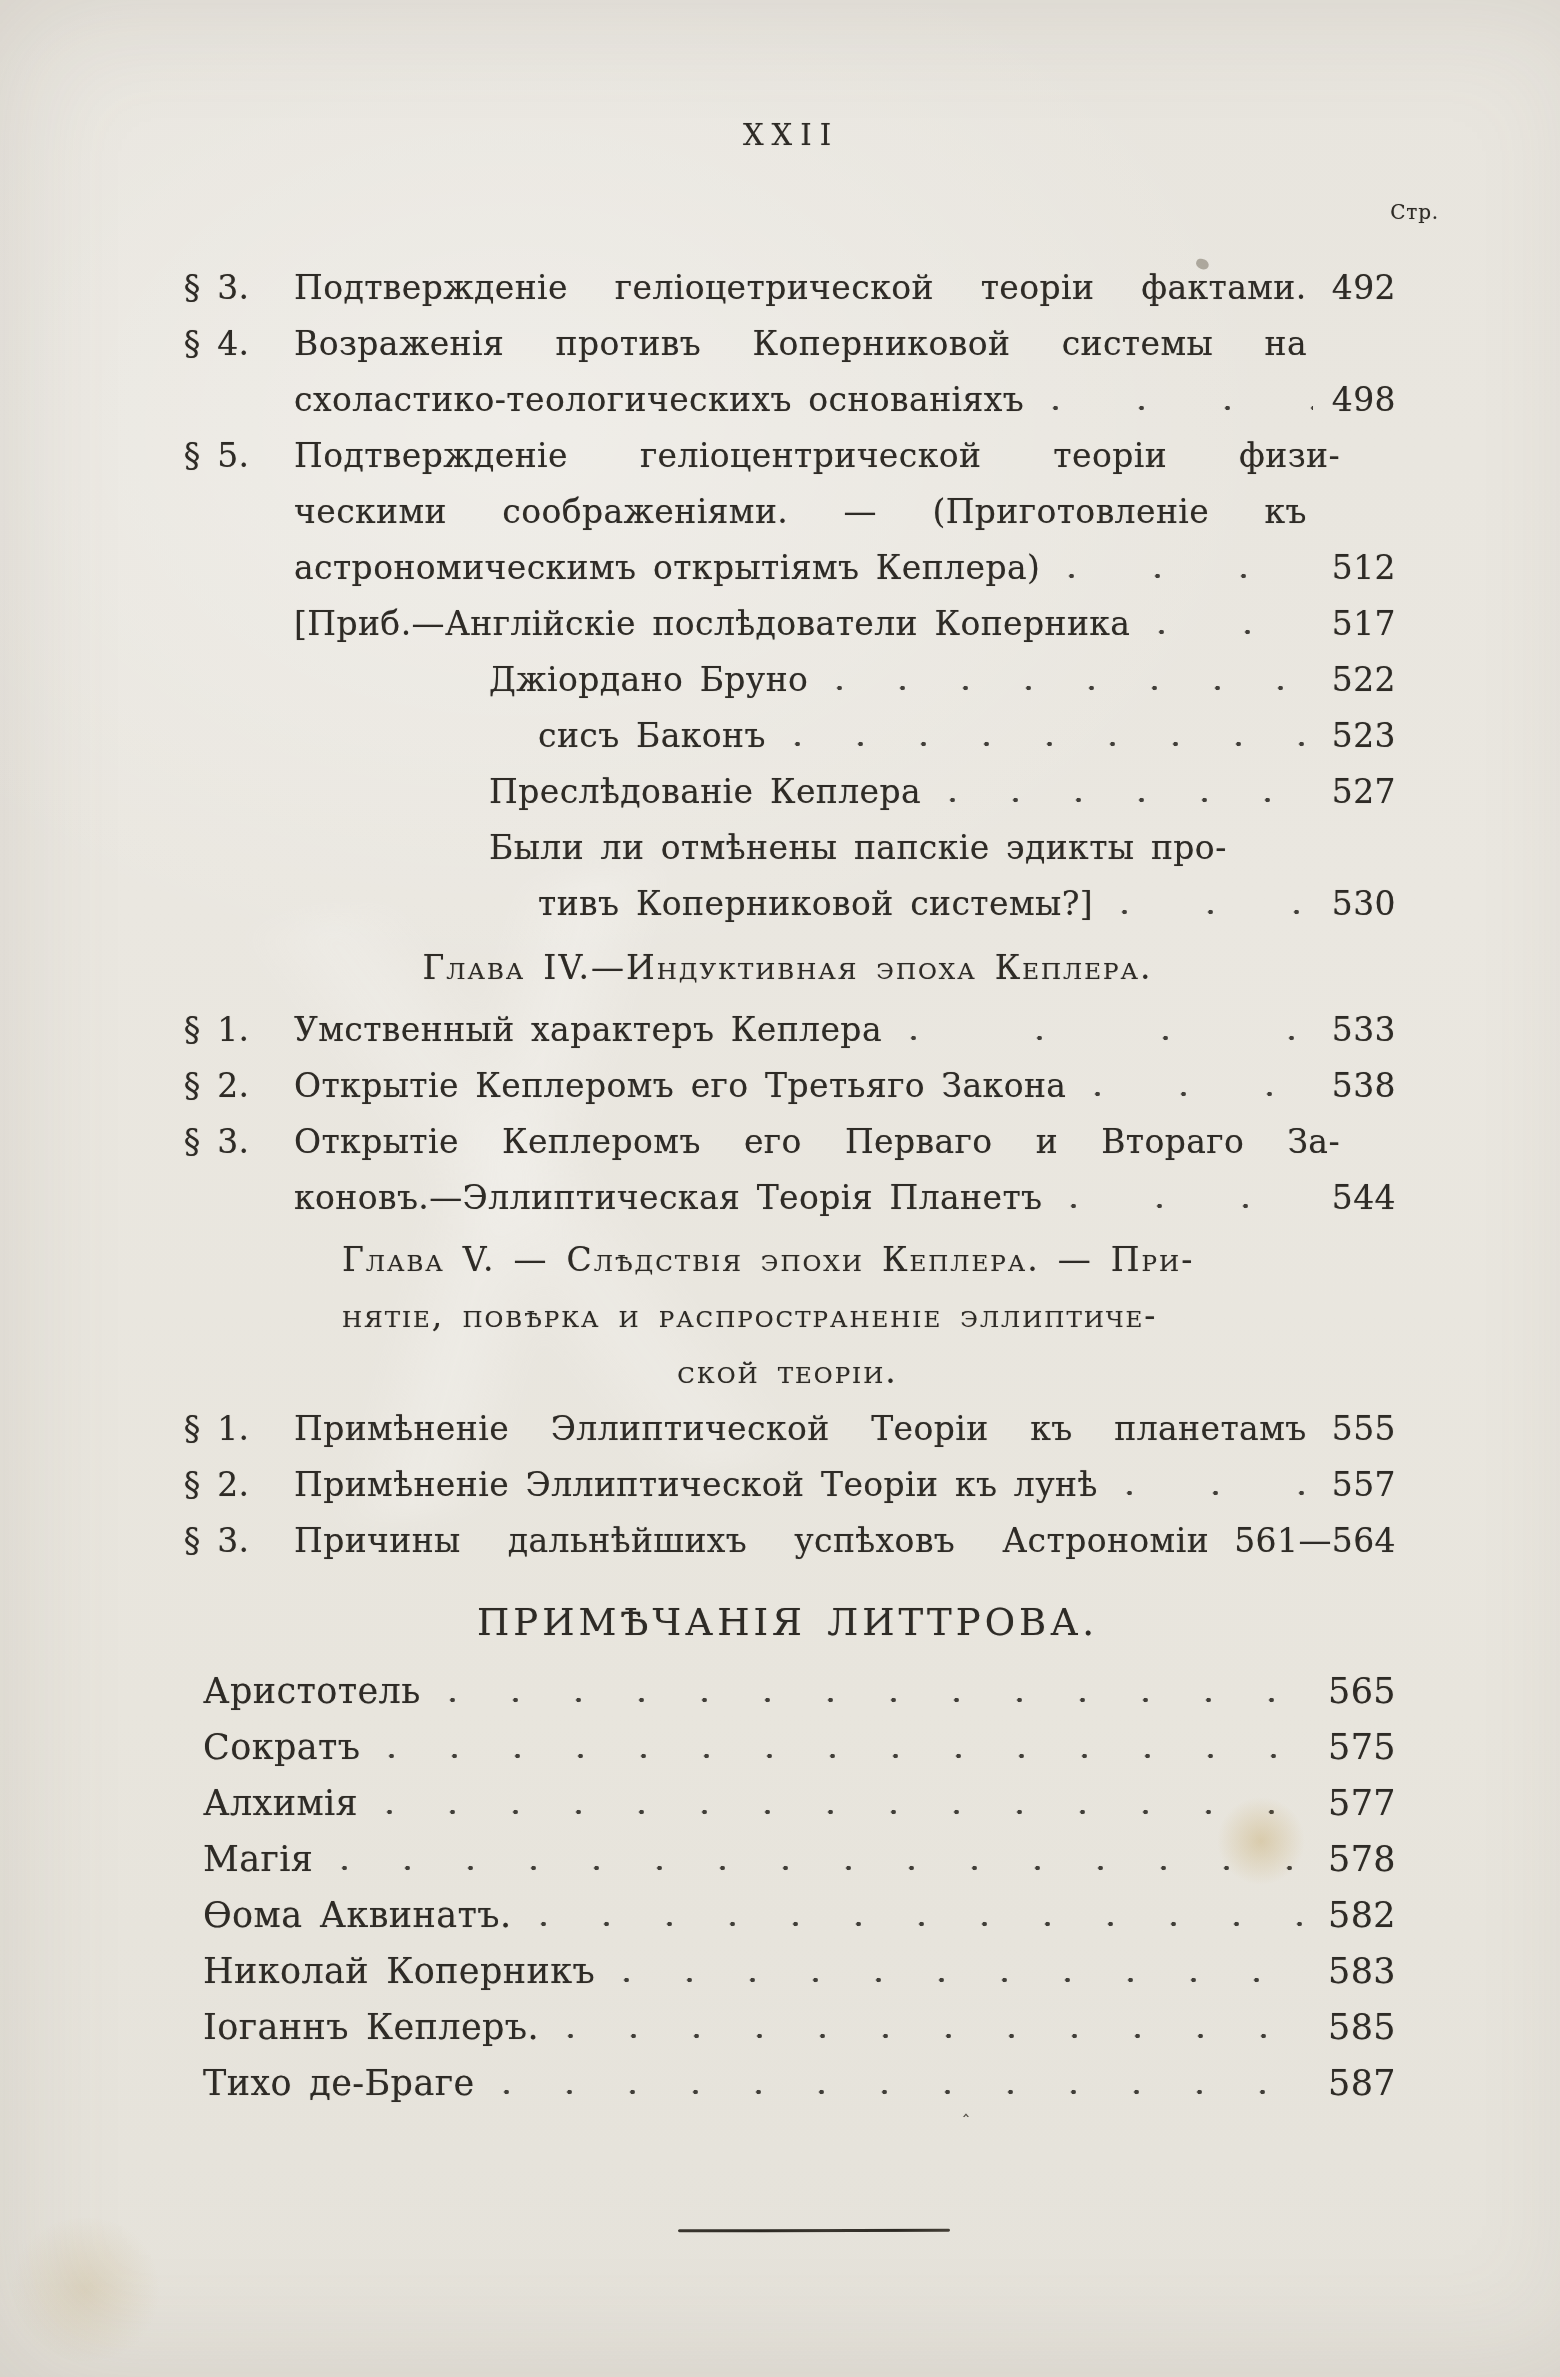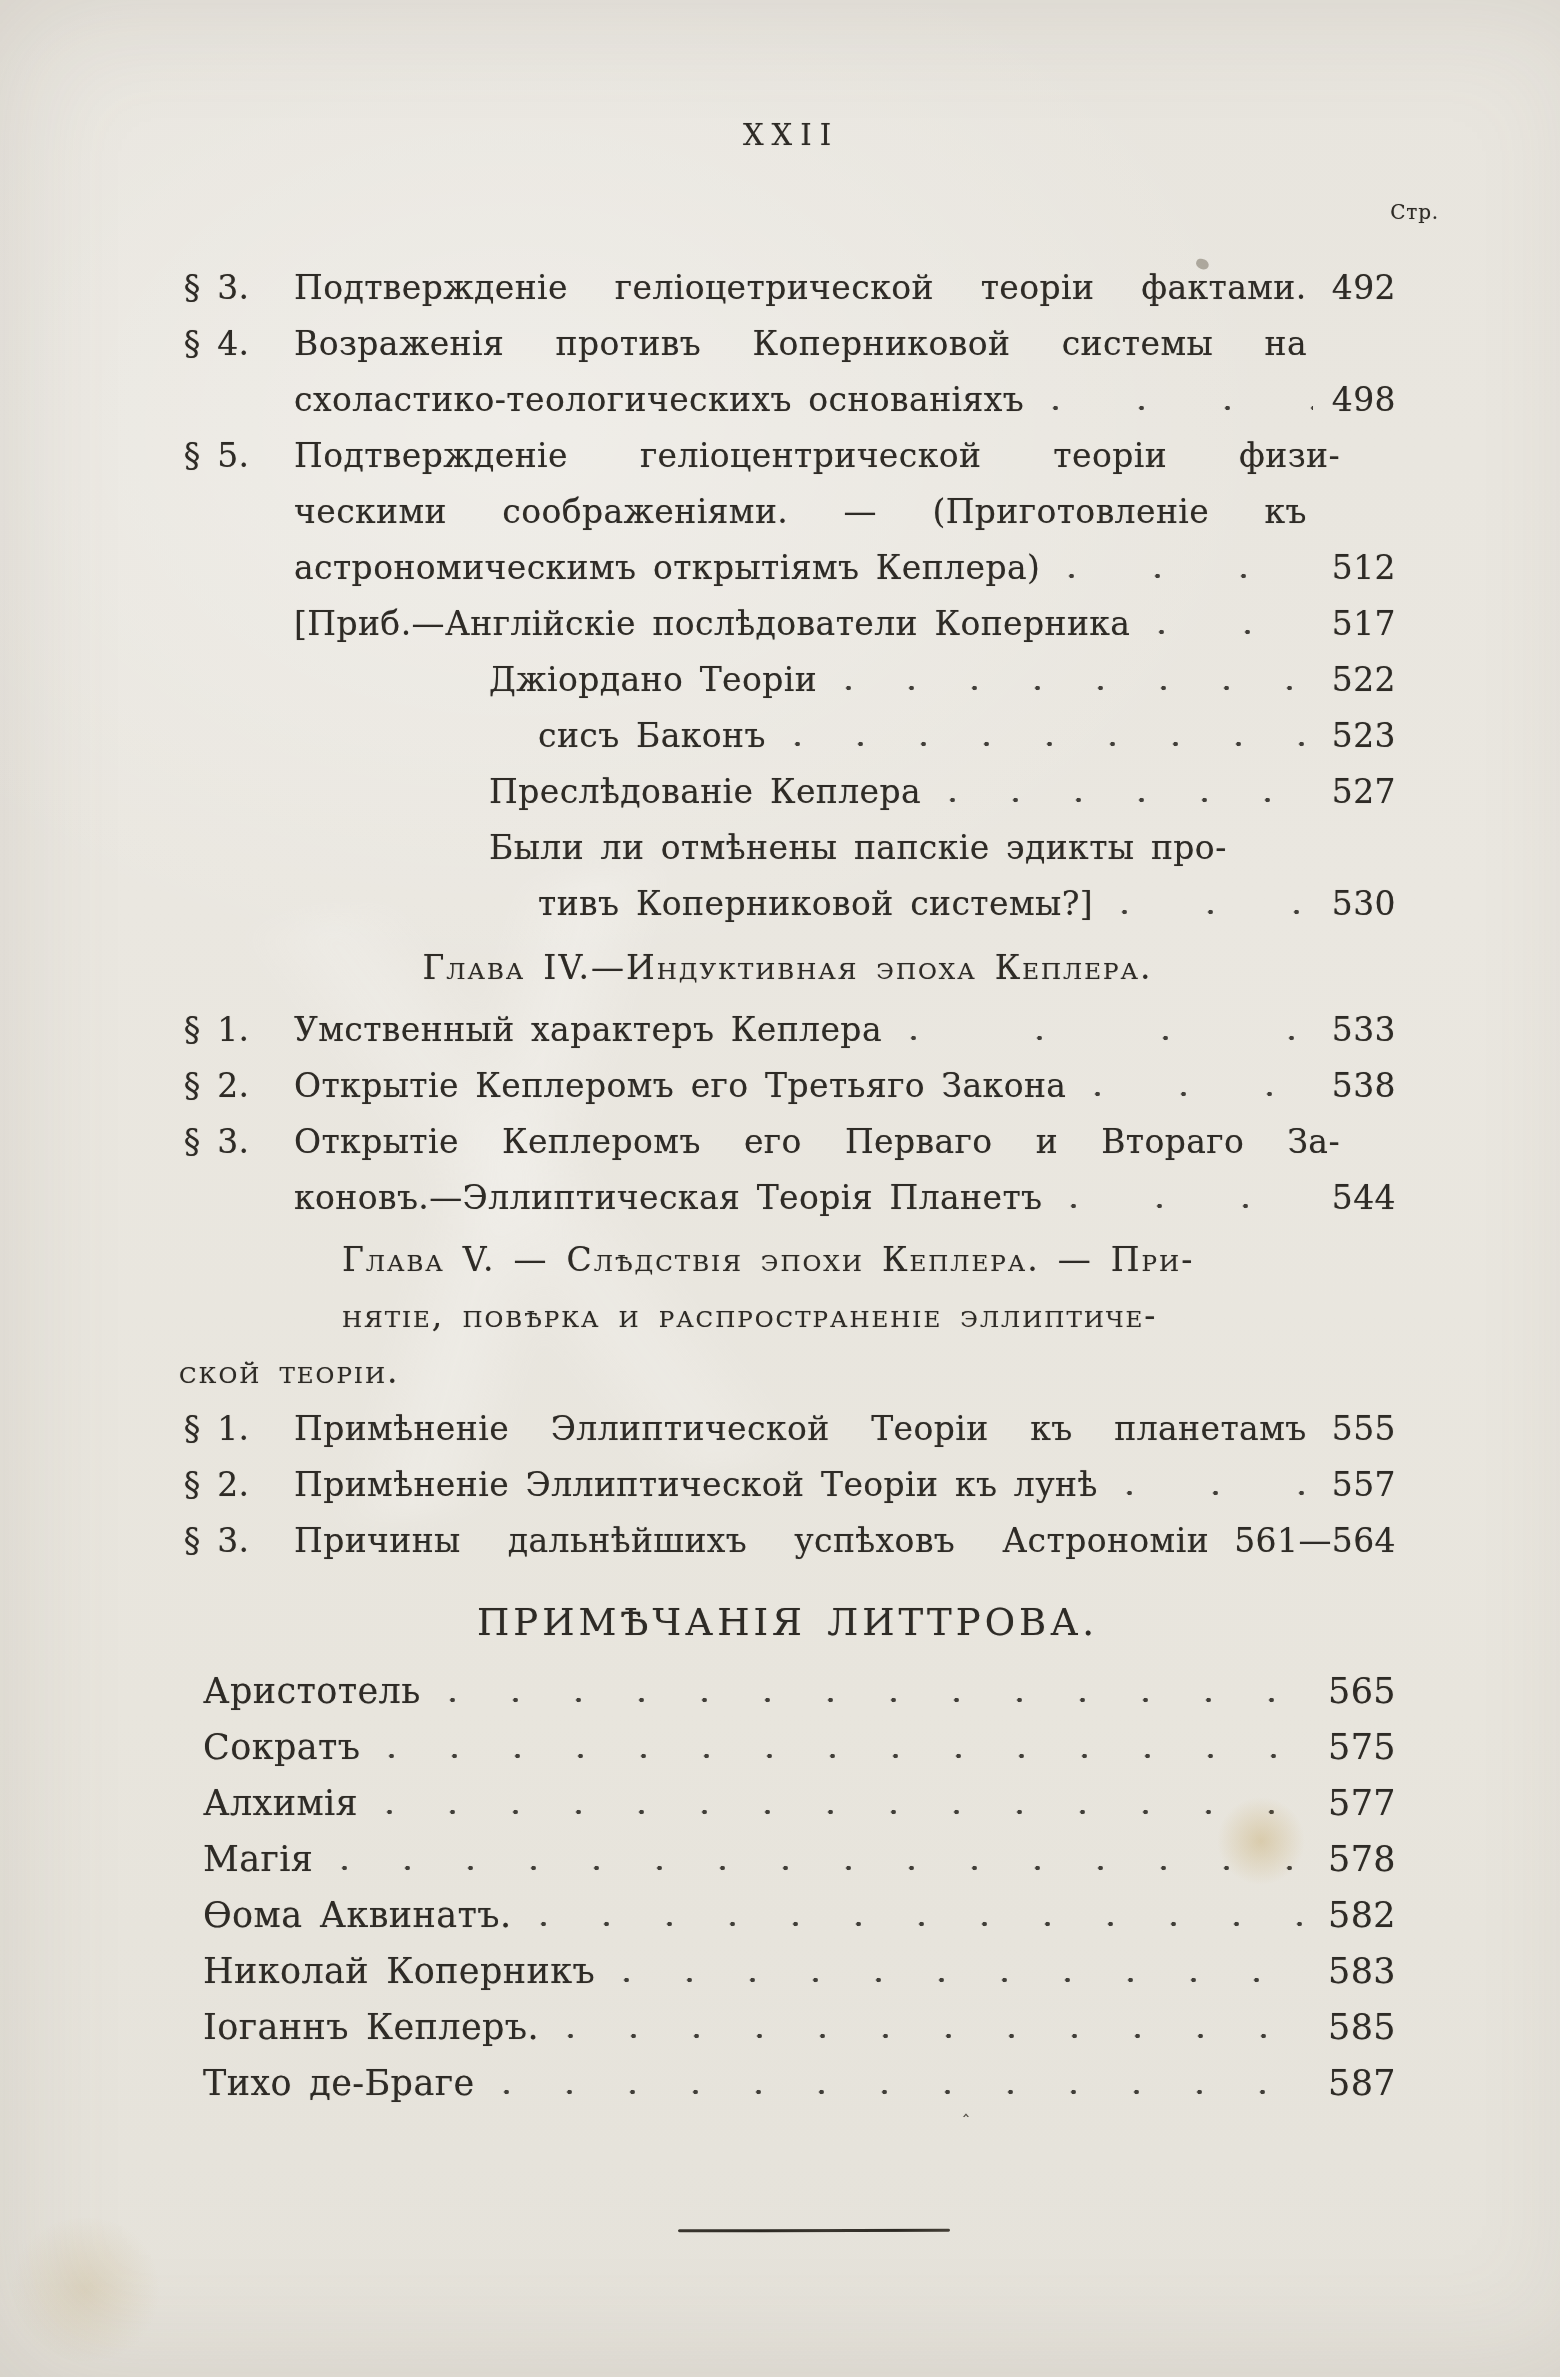--- a/index.html
+++ b/index.html
@@ -43,21 +43,21 @@
   .ld{flex:1 1 auto;height:6.4px;margin:0 16px 0 24px;
       background-repeat:repeat-x;background-position:4.8px bottom;opacity:.9;}
   .ld.s{background-image:radial-gradient(circle 2.7px at 2.7px 3.2px, #2e2b26 2.1px, rgba(0,0,0,0) 2.7px);background-size:86px 6.4px;}
   .ld.w{background-image:radial-gradient(circle 2.7px at 2.7px 3.2px, #2e2b26 2.1px, rgba(0,0,0,0) 2.7px);background-size:63px 6.4px;}
   .ld.x{background-image:radial-gradient(circle 2.7px at 2.7px 3.2px, #2e2b26 2.1px, rgba(0,0,0,0) 2.7px);background-size:126px 6.4px;}
   .pg{margin-left:3.2px;text-align:right;white-space:nowrap;}
   
   .row.ch{display:block;text-align:center;height:62px;margin-top:8px;}
   .row.chl{display:block;height:56px;padding-left:163px;}
   .row.mt{margin-top:6.4px;}
-  .row.chc{display:block;height:57px;}
+  .row.chc{display:block;height:57px;text-align:center;}
   .row.ch .ht,.row.chl .ht,.row.chc .ht{
     font-variant:small-caps;letter-spacing:2px;font-size:33px;
   }
   .row.nh{display:block;text-align:center;height:70px;margin-top:24px;}
   .row.nh .ht{font-size:37px;letter-spacing:4px;}
   
   .row.note{padding-left:24px;font-size:35px;}
   
   .endrule{
     position:absolute;left:678px;top:2229px;width:272px;height:3.2px;
@@ -113,21 +113,21 @@
         <span class="t ">астрономическимъ открытіямъ Кеплера)</span>
         <span class="ld s"></span>
         <span class="pg">512</span>
       </div>
       <div class="row ind1">
         <span class="t ">[Приб.—Англійскіе послѣдователи Коперника</span>
         <span class="ld s"></span>
         <span class="pg">517</span>
       </div>
       <div class="row ind2">
-        <span class="t ">Джіордано Теоріи</span>
+        <span class="t ">Джіордано Бруно</span>
         <span class="ld w"></span>
         <span class="pg">522</span>
       </div>
       <div class="row ind3">
         <span class="t ">сисъ Баконъ</span>
         <span class="ld w"></span>
         <span class="pg">523</span>
       </div>
       <div class="row ind2">
         <span class="t ">Преслѣдованіе Кеплера</span>

